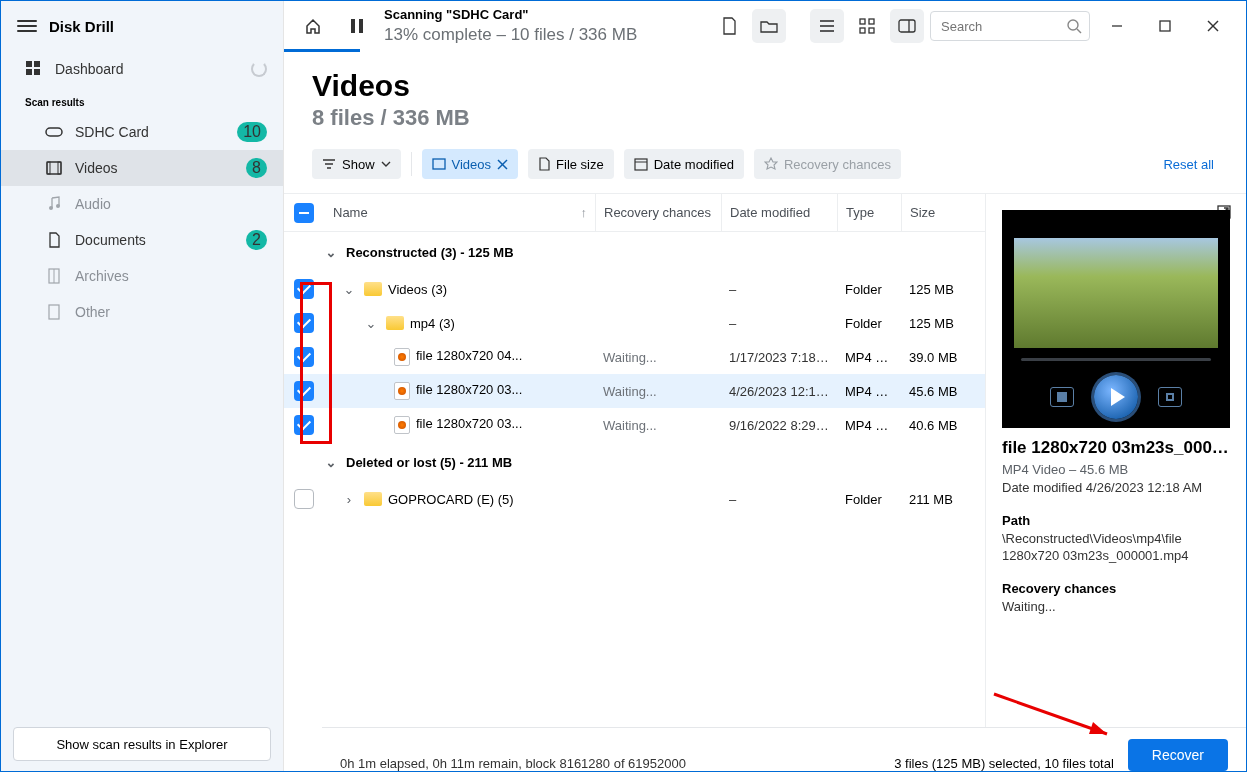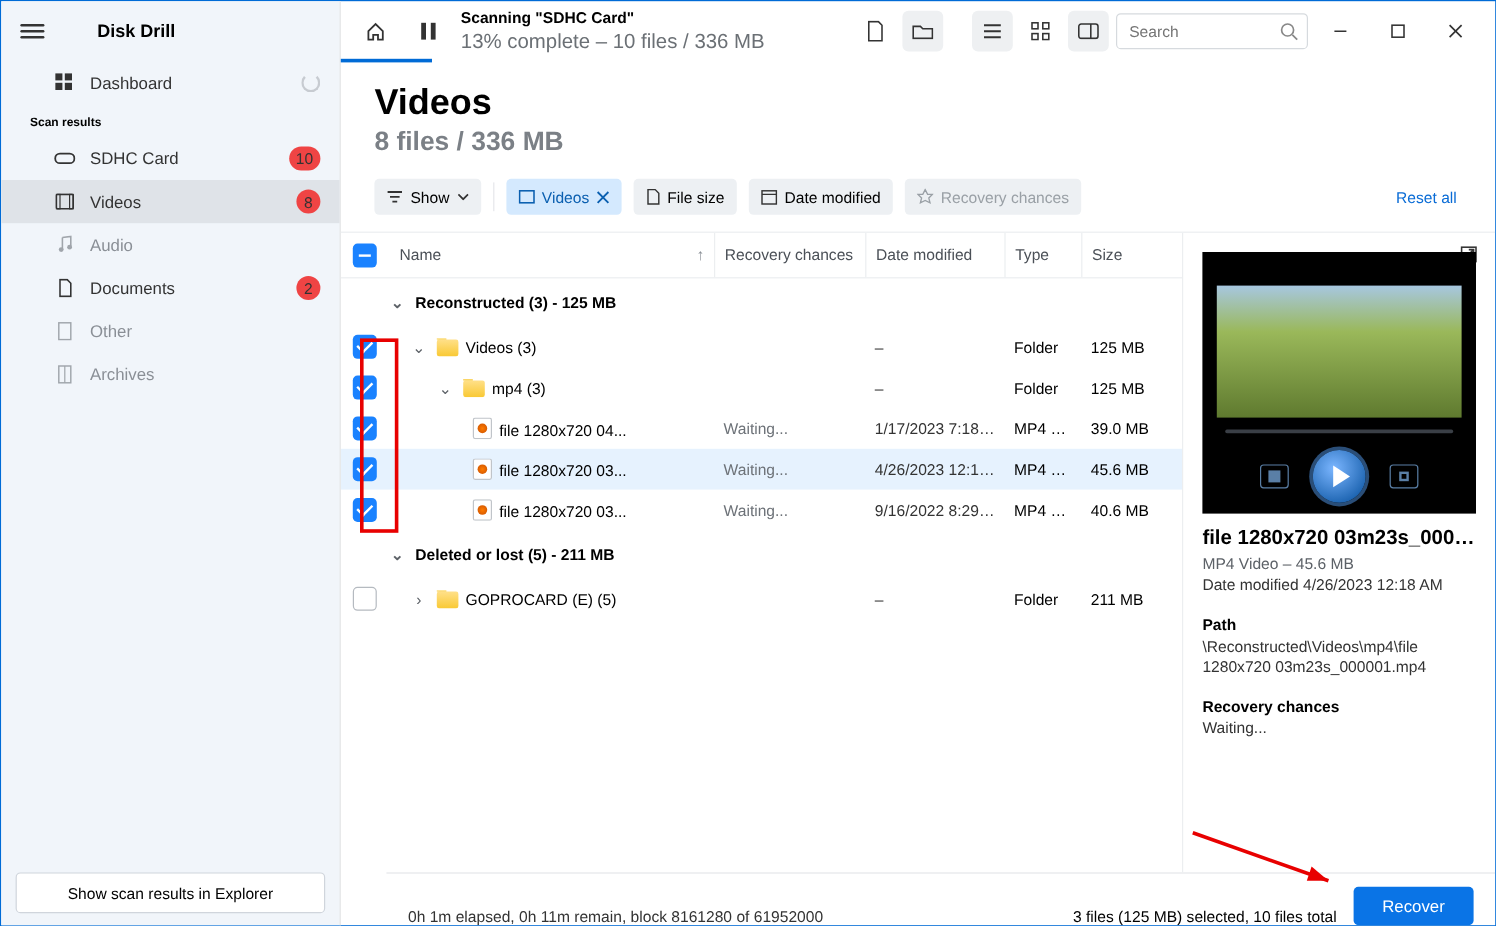--- a/index.html
+++ b/index.html
@@ -1,26 +1,26 @@
 <!DOCTYPE html>
 <html><head>
 <meta charset="utf-8">
 <style>
 * { box-sizing: border-box; margin: 0; padding: 0; font-family: "Segoe UI", Arial, sans-serif; }
 body { width: 1247px; height: 772px; overflow: hidden; background: #fff; border: 1px solid #006bd6; position: relative; }
 .sidebar { position: absolute; left: 0; top: 0; width: 283px; height: 772px; background: #f1f5fa; border-right: 1px solid #e5e5e5; display: flex; flex-direction: column; }
 .side-head { height: 50px; display: flex; align-items: center; padding: 0 16px; gap: 12px; }
 .menu-icon { width: 20px; cursor: pointer; }
 .menu-icon div { height: 2px; background: #333; margin: 3px 0; border-radius: 1px; }
-.app-title { font-weight: 600; font-size: 15px; margin-left: 32px; }
+.app-title { font-weight: 600; font-size: 15px; }
 .side-item { display: flex; align-items: center; padding: 8px 16px 8px 44px; gap: 12px; font-size: 14px; color: #333; position: relative; min-height: 36px; }
-.side-item .cnt { margin-left: auto; background: #ef4444; border-radius: 10px; min-width: 20px; height: 20px; display: flex; align-items: center; justify-content: center; font-size: 13px; padding: 0 6px; }
+.side-item .cnt { margin-left: auto; background: #14b8a6; border-radius: 10px; min-width: 20px; height: 20px; display: flex; align-items: center; justify-content: center; font-size: 16px; padding: 0 6px; }
 .side-item.dim { color: #8a8f96; }
 .side-item.selected { background: #dfe3e8; }
-.side-item.dash { padding-left: 44px; }
+.side-item.dash { padding-left: 24px; }
 .side-section { padding: 10px 16px 6px 24px; font-weight: 600; font-size: 10px; }
 .side-footer { margin-top: auto; padding: 12px; }
 .side-footer button { width: 100%; height: 34px; background: #fff; border: 1px solid #d0d5dc; border-radius: 4px; font-size: 13px; cursor: pointer; }
 .main { position: absolute; left: 283px; top: 0; right: 0; bottom: 0; display: flex; flex-direction: column; }
 .main-top { height: 50px; display: flex; align-items: center; padding: 0 12px; gap: 10px; position: relative; }
 .prog-ul { position: absolute; left: 0; bottom: -1px; height: 3px; width: 76px; background: #006bd6; }
 .icon-btn { width: 34px; height: 34px; border-radius: 5px; display: flex; align-items: center; justify-content: center; cursor: pointer; color: #333; }
 .icon-btn.active { background: #eef0f2; }
 .scan-info { display: flex; flex-direction: column; line-height: 1.25; }
 .scan-info .t { font-size: 13px; font-weight: 600; }
@@ -46,21 +46,21 @@
 .th.rc { width: 126px; }
 .th.dm { width: 116px; }
 .th.tp { width: 64px; }
 .th.sz { width: 84px; }
 .header-chk { width: 20px; height: 20px; background: #1a82ff; border-radius: 4px; display: flex; align-items: center; justify-content: center; margin-right: 10px; cursor: pointer; }
 .header-chk div { width: 10px; height: 2px; background: #fff; }
 .tr { display: flex; align-items: center; height: 34px; font-size: 13px; padding-left: 10px; position: relative; }
 .tr.group { font-weight: 600; height: 40px; }
 .tr.sel { background: #e6f2fe; }
 .tr .cell { padding: 0 8px; white-space: nowrap; overflow: hidden; text-overflow: ellipsis; }
-.tr .name-cell { flex: 1; display: flex; align-items: flex-end; gap: 6px; overflow: hidden; }
+.tr .name-cell { flex: 1; display: flex; align-items: flex-start; gap: 6px; overflow: hidden; }
 .tr .rc { width: 126px; color: #6d7278; }
 .tr .dm { width: 116px; color: #333; }
 .tr .tp { width: 64px; }
 .tr .sz { width: 84px; }
 .chk { width: 20px; height: 20px; border-radius: 4px; display: flex; align-items: center; justify-content: center; cursor: pointer; flex-shrink: 0; margin-right: 10px; }
 .chk.on { background: #1a82ff; }
 .chk.on::after { content: ""; width: 10px; height: 6px; border: 2px solid #fff; border-top: none; border-right: none; transform: rotate(-45deg) translate(1px,-1px); }
 .chk.off { border: 1.5px solid #b5bac0; background: #fff; }
 .expander { width: 14px; text-align: center; color: #5c6167; cursor: pointer; flex-shrink: 0; }
 .folder-icon { width: 18px; height: 14px; background: linear-gradient(#ffe089,#f9c934); border-radius: 2px; position: relative; flex-shrink:0; }
@@ -157,32 +157,32 @@
           <path d="M3 1 H9 L12 4 V15 H3 Z" fill="none" stroke="#333" stroke-width="1.3"></path>
         </svg>
       </span>
     <span>Documents</span>
     <span class="cnt">2</span>
   </div>
   <div class="side-item dim">
     <span class="side-icon">
         <svg width="14" height="16">
           <rect x="2" y="1" width="10" height="14" fill="none" stroke="#a0a5ab" stroke-width="1.2"></rect>
-        </svg>
-      </span>
-    <span>Other</span>
+          <line x1="7" y1="1" x2="7" y2="15" stroke="#a0a5ab" stroke-width="1"></line>
+        </svg>
+      </span>
+    <span>Archives</span>
   </div>
   <div class="side-item dim">
     <span class="side-icon">
         <svg width="14" height="16">
           <rect x="2" y="1" width="10" height="14" fill="none" stroke="#a0a5ab" stroke-width="1.2"></rect>
-          <line x1="7" y1="1" x2="7" y2="15" stroke="#a0a5ab" stroke-width="1"></line>
-        </svg>
-      </span>
-    <span>Archives</span>
+        </svg>
+      </span>
+    <span>Other</span>
   </div>
 
   <div class="side-footer">
     <button>Show scan results in Explorer</button>
   </div>
 </div>
 
 <div class="main">
   <div class="main-top">
     <div class="prog-ul"></div>

